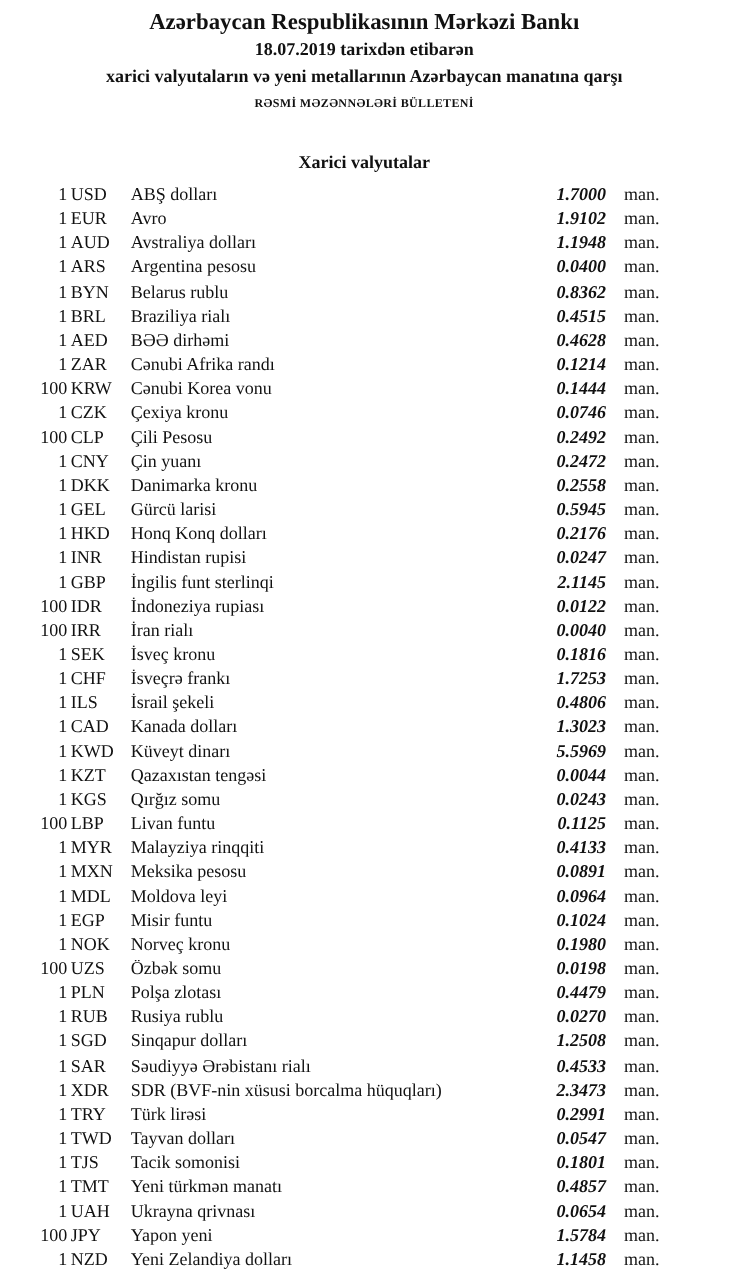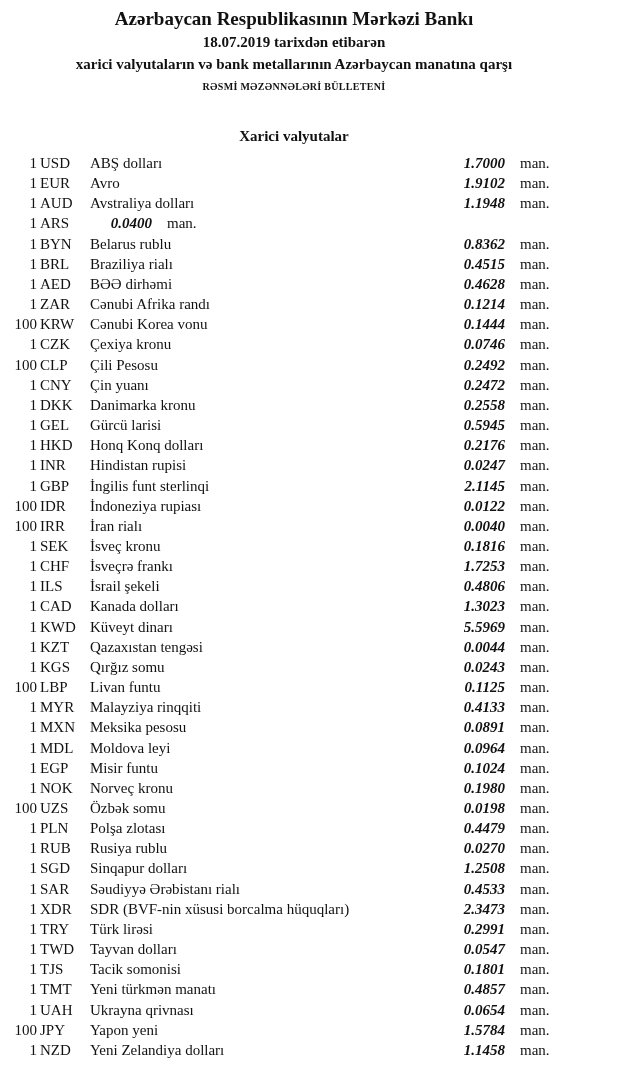--- a/index.html
+++ b/index.html
@@ -12,20 +12,21 @@
     height: 1067px;
     font-family: "Liberation Serif", "DejaVu Serif", serif;
     color: #111111;
     overflow: hidden;
   }
   .page {
     width: 588px;
     height: 1067px;
     box-sizing: border-box;
     padding-top: 6px;
+    padding-left: 19px;
   }
   .header {
     text-align: center;
   }
   .title {
     font-size: 19px;
     font-weight: bold;
     line-height: 25px;
   }
   .date-line {
@@ -90,21 +91,21 @@
     flex: 0 0 auto;
   }
 </style>
 </head>
 <body>
 
 <div class="page">
   <div class="header">
     <div class="title">Azərbaycan Respublikasının Mərkəzi Bankı</div>
     <div class="date-line">18.07.2019 tarixdən etibarən</div>
-    <div class="subtitle-1">xarici valyutaların və bank metallarının Azərbaycan manatına qarşı</div>
+    <div class="subtitle-1">xarici valyutaların və yeni metallarının Azərbaycan manatına qarşı</div>
     <div class="subtitle-2">RƏSMİ MƏZƏNNƏLƏRİ BÜLLETENİ</div>
   </div>
 
   <div class="section-title">Xarici valyutalar</div>
 
   <div class="rates-table">
   <div class="rate-row">
     <span class="cell-qty">1</span>
     <span class="cell-code">USD</span>
     <span class="cell-name">ABŞ dolları</span>
@@ -124,20 +125,21 @@
     <span class="cell-qty">1</span>
     <span class="cell-code">AUD</span>
     <span class="cell-name">Avstraliya dolları</span>
     <span class="cell-rate">1.1948</span>
     <span class="cell-unit">man.</span>
   </div>
 
   <div class="rate-row">
     <span class="cell-qty">1</span>
     <span class="cell-code">ARS</span>
+    <span class="cell-name">Argentina pesosu</span>
     <span class="cell-rate">0.0400</span>
     <span class="cell-unit">man.</span>
   </div>
 
   <div class="rate-row">
     <span class="cell-qty">1</span>
     <span class="cell-code">BYN</span>
     <span class="cell-name">Belarus rublu</span>
     <span class="cell-rate">0.8362</span>
     <span class="cell-unit">man.</span>

